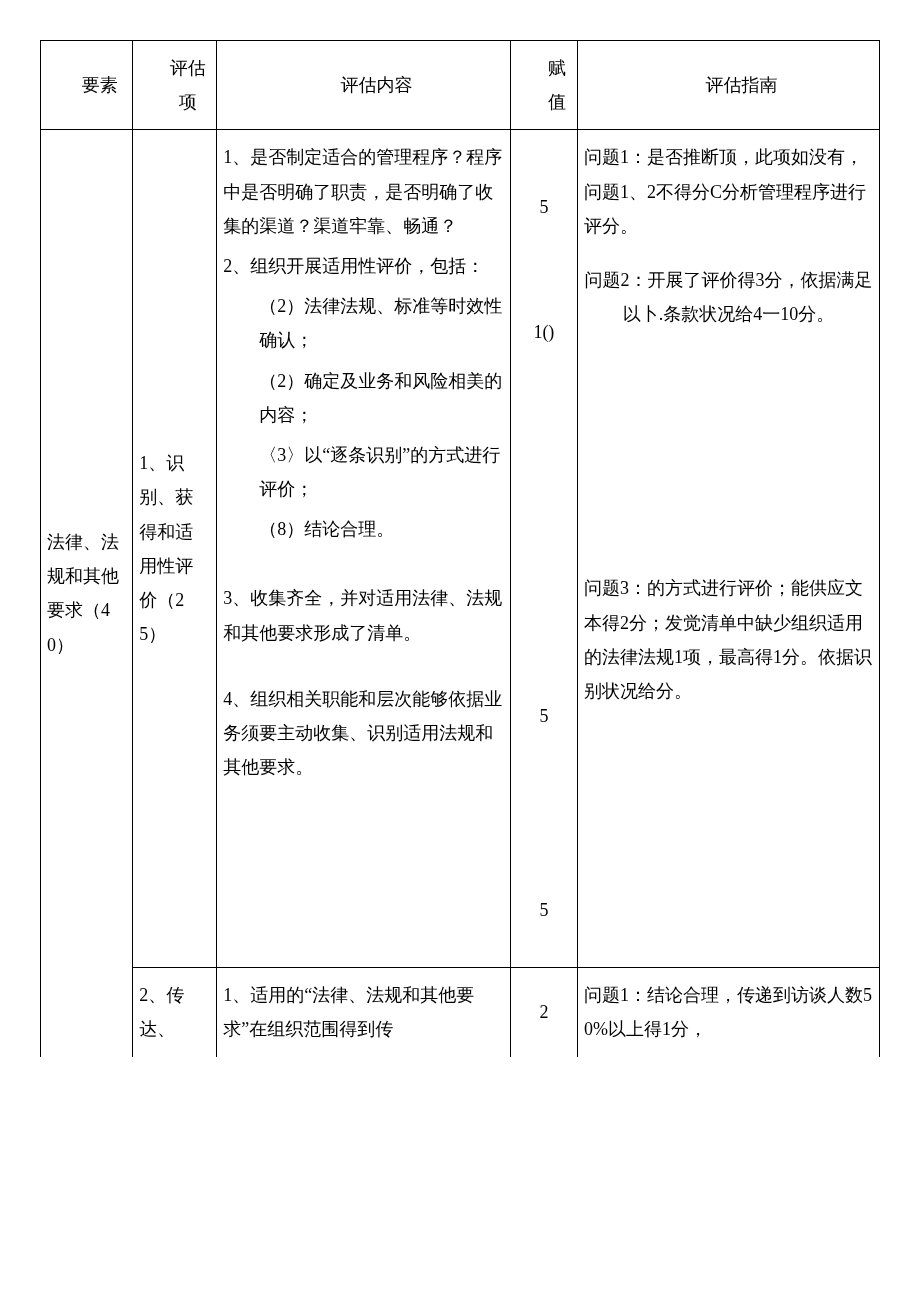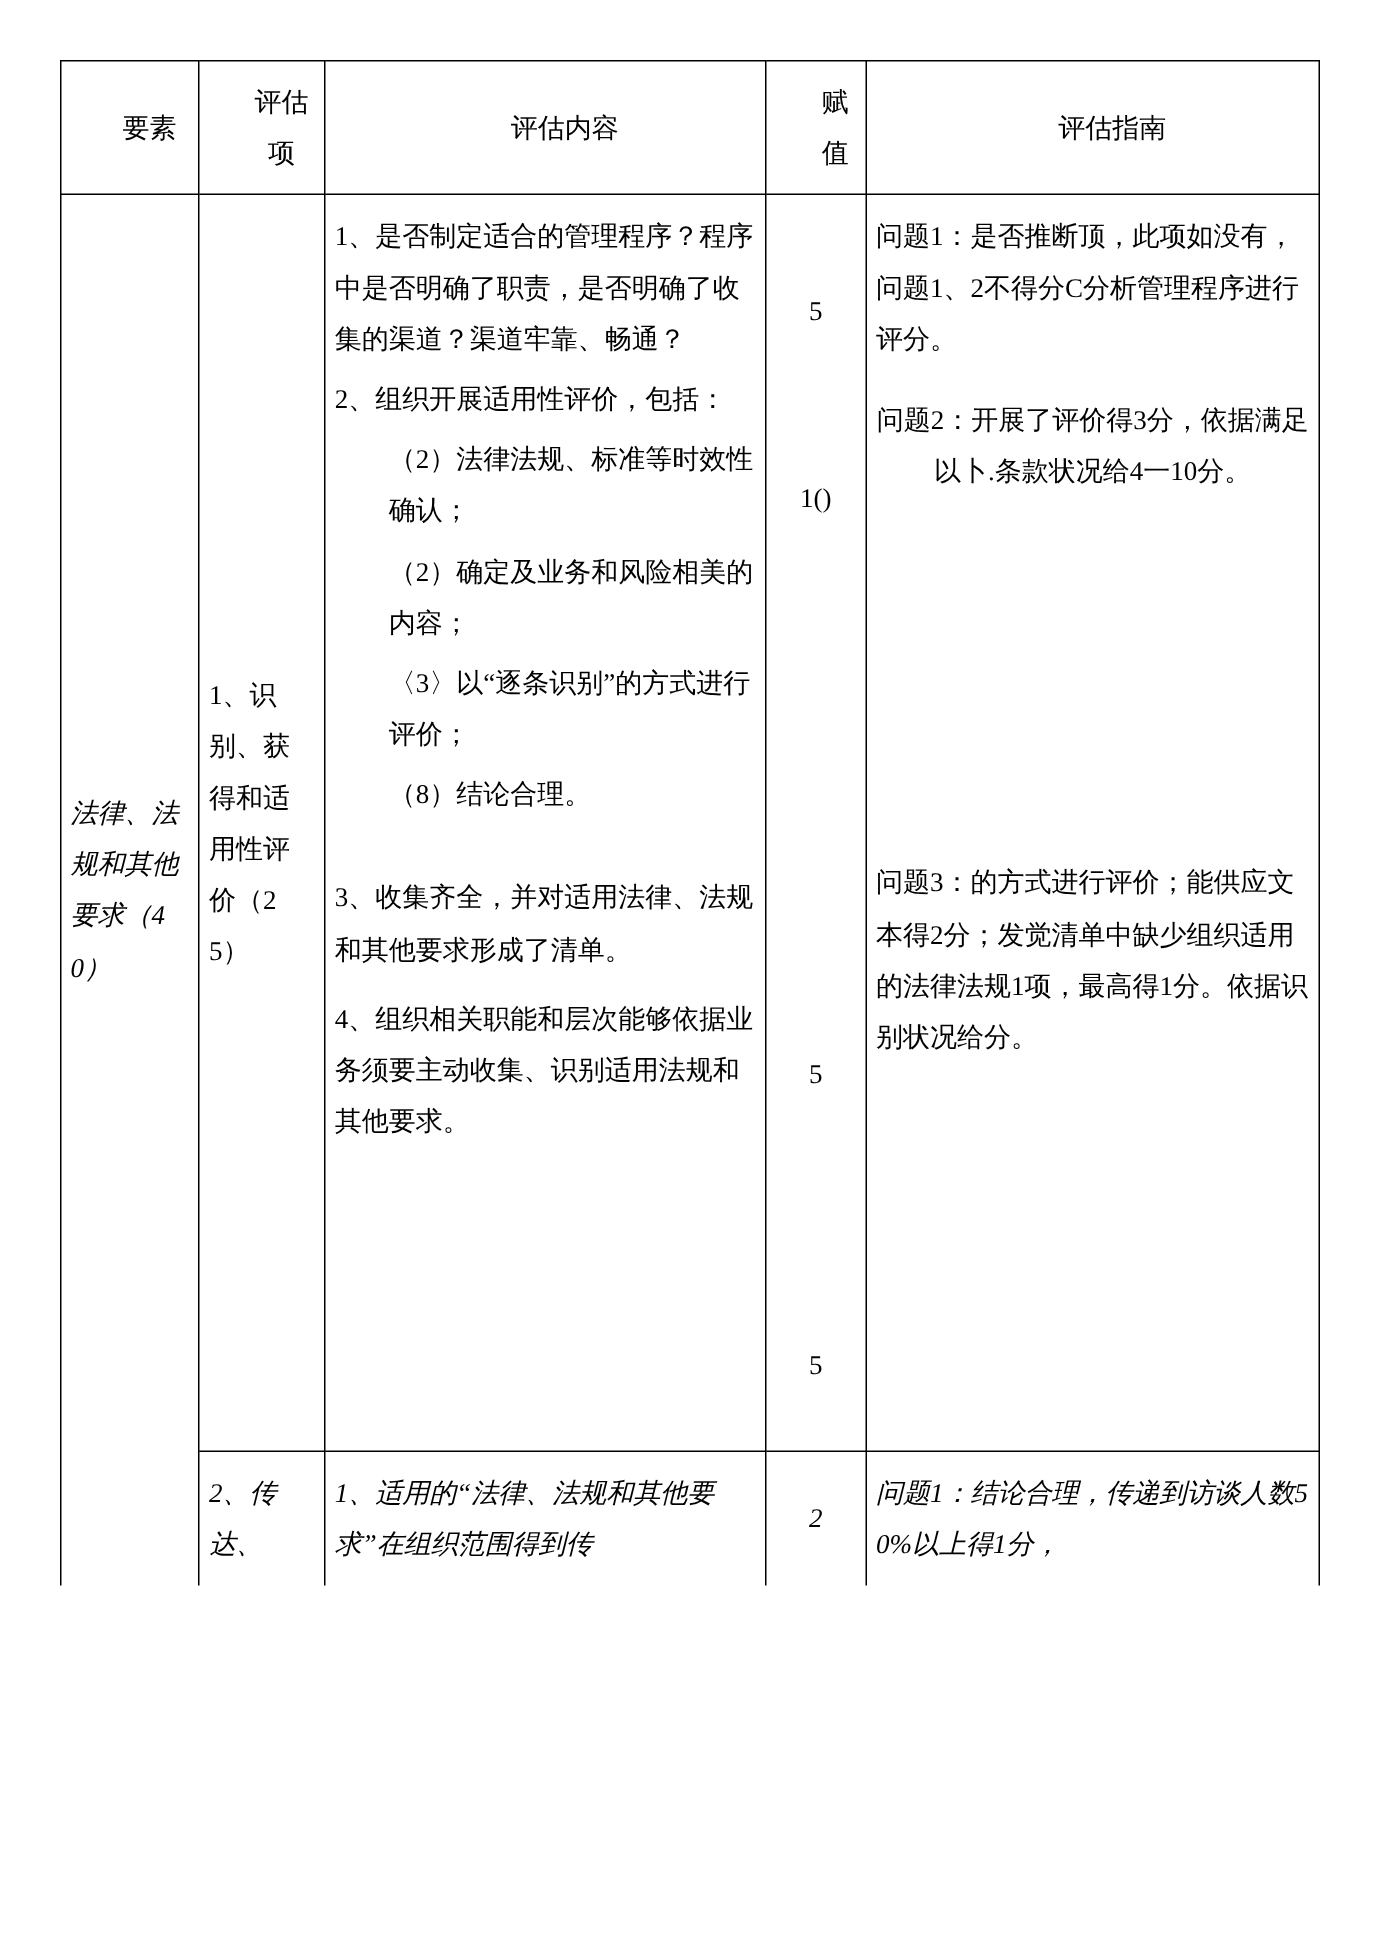--- a/index.html
+++ b/index.html
@@ -30,21 +30,21 @@
     padding-left: 32px;
   }
   .col-yaosu   { width: 11%; }
   .col-pgxiang { width: 10%; }
   .col-pgnr    { width: 35%; }
   .col-fuzhi   { width: 8%; }
   .col-zhinan  { width: 36%; }
   .center { text-align: center; }
 
   
-  td.open-bottom { border-bottom: none; font-style: italic; }
+  td.open-bottom { border-bottom: none; }
 
   
   .content p { margin: 0 0 6px 0; }
   .content .sub { padding-left: 2em; }
 
   
   .vtop { vertical-align: top; }
 </style>
 </head>
 <body>
@@ -75,21 +75,21 @@
       <span>1、识别、获得和适用性评价（25）</span>
     </td>
     <td rowspan="4" class="vtop content">
       <p>1、是否制定适合的管理程序？程序中是否明确了职责，是否明确了收集的渠道？渠道牢靠、畅通？</p>
       <p>2、组织开展适用性评价，包括：</p>
       <p class="sub">（2）法律法规、标准等时效性确认；</p>
       <p class="sub">（2）确定及业务和风险相美的内容；</p>
       <p class="sub">〈3〉以“逐条识别”的方式进行评价；</p>
       <p class="sub">（8）结论合理。</p>
       <p style="margin-top:35px;">3、收集齐全，并对适用法律、法规和其他要求形成了清单。</p>
-      <p style="margin-top:12px;">4、组织相关职能和层次能够依据业务须要主动收集、识别适用法规和其他要求。</p>
+      <p style="margin-top:32px;">4、组织相关职能和层次能够依据业务须要主动收集、识别适用法规和其他要求。</p>
     </td>
     <td rowspan="4" class="vtop" style="border-bottom:1px solid #000; padding:0;">
       <div style="display:flex; flex-direction:column; height:100%;">
         <div style="text-align:center; padding-top:60px;">5</div>
         <div style="text-align:center; padding-top:90px;">1()</div>
         <div style="text-align:center; padding-top:350px;">5</div>
         <div style="text-align:center; padding-top:160px; padding-bottom:40px;">5</div>
       </div>
     </td>
     <td rowspan="4" class="vtop content">

